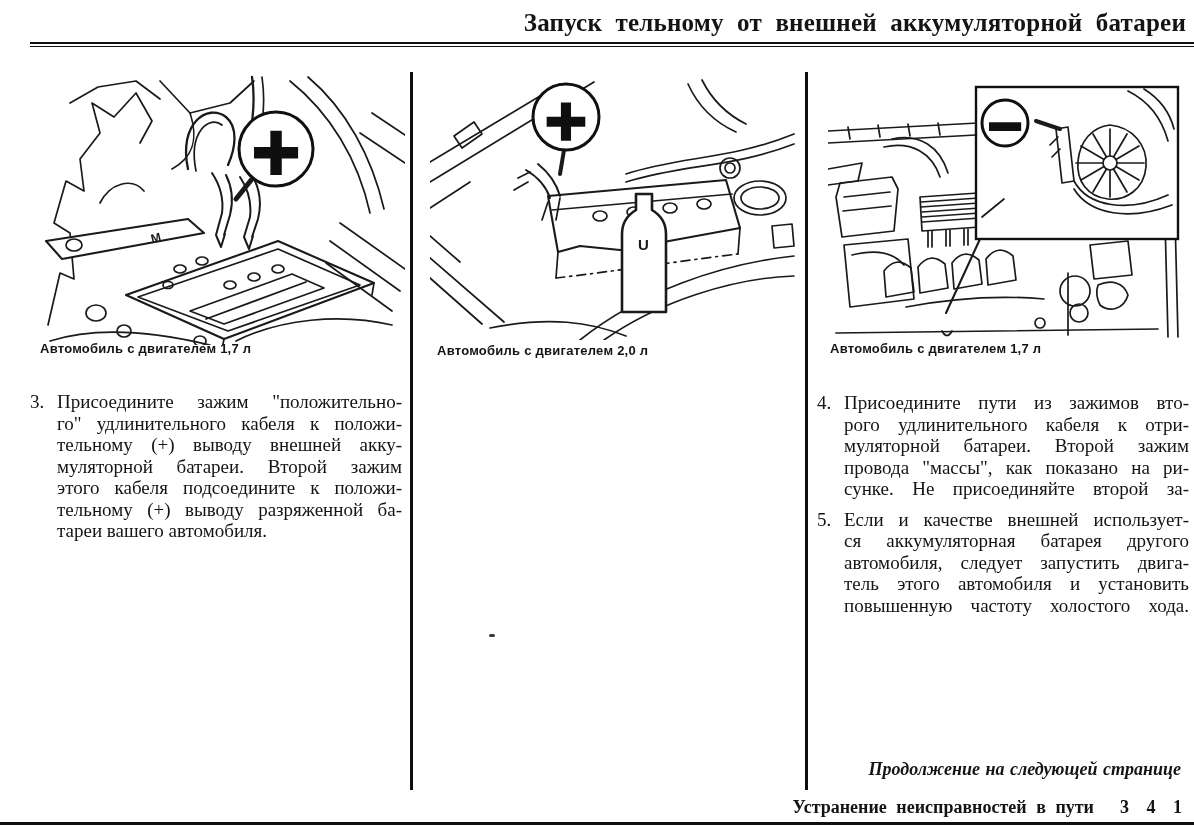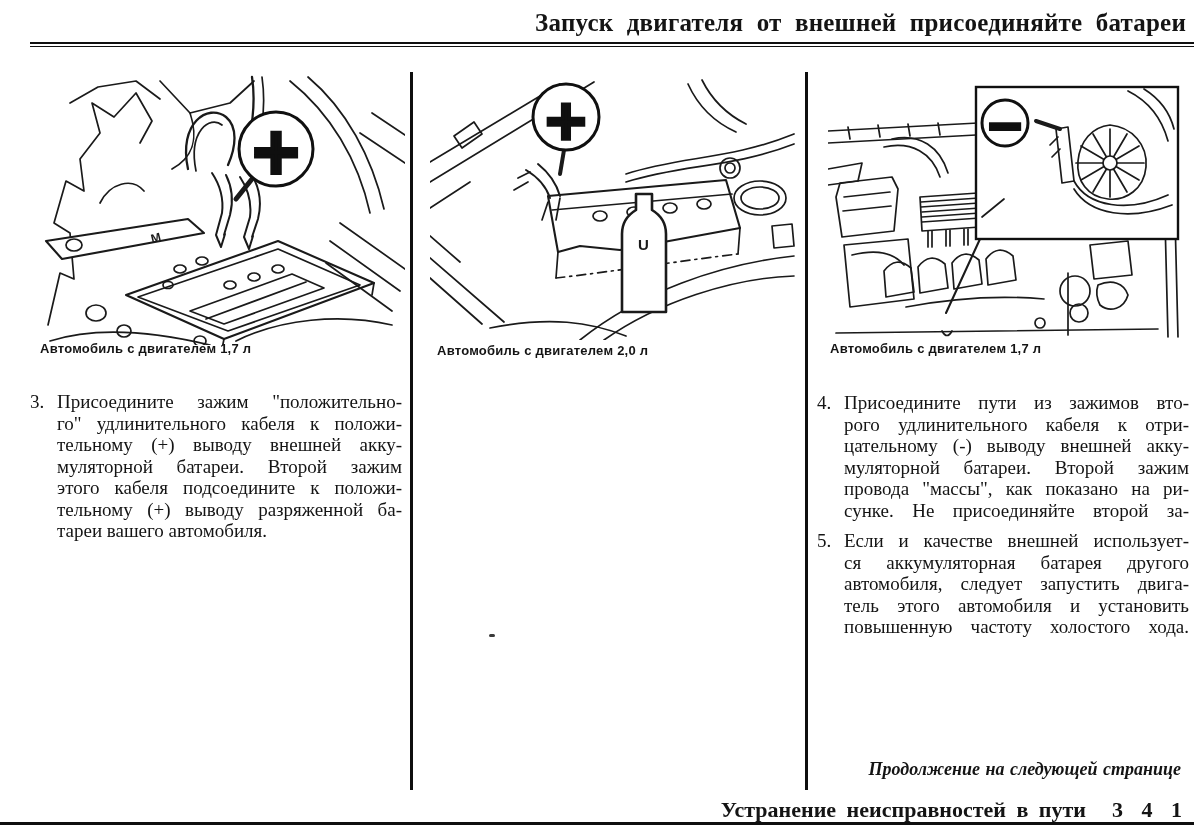--- a/index.html
+++ b/index.html
@@ -48,33 +48,33 @@
   .tline { text-align:justify; text-align-last:justify; }
   .tline.last { text-align-last:left; }
   .continuation {
     position:absolute; top:759px; right:13px;
     font-size:18px; font-weight:bold; font-style:italic; word-spacing:1px;
     white-space:nowrap;
     text-align:right;
   }
   .footer-line {
     position:absolute; top:797px; right:8px;
-    font-size:22px; font-weight:bold; word-spacing:5px; white-space:nowrap;
+    font-size:18px; font-weight:bold; word-spacing:5px; white-space:nowrap;
   }
   .page-num { letter-spacing:4px; margin-left:26px; }
   .bottom-rule { position:absolute; left:0; right:0; top:822px; height:2.6px; background:#0e0e0e; }
   .artifact-dot {
     position:absolute; left:489px; top:634px; width:6px; height:3px;
     background:#3a3a3a; border-radius:2px;
   }
 </style>
 </head>
 <body>
 
-<div class="page-title">Запуск двигателя от внешней присоединяйте батареи</div>
+<div class="page-title">Запуск тельному от внешней аккумуляторной батареи</div>
 <div class="header-rule"></div>
 
 <div class="vrule left"></div>
 <div class="vrule right"></div>
 
 <svg class="figure-svg" style="left:40px; top:73px;" width="365" height="272" viewBox="0 0 365 272">
   <g class="sketch">
     <path d="M8,252 L20,200 34,206 30,160 14,150 26,108 44,118 40,86 60,60 52,30 74,44 96,20 112,48 100,70"></path>
     <path d="M30,30 L58,14 96,8 120,26"></path>
     <path d="M60,130 C70,110 92,104 104,118"></path>
@@ -226,21 +226,20 @@
     <div class="tline">тельному (+) выводу разряженной ба-</div>
     <div class="tline last">тареи вашего автомобиля.</div>
   </div>
 </div>
 
 <div class="instructions col-right">
   <div class="instruction">
     <span class="inum">4.</span>
     <div class="tline">Присоедините пути из зажимов вто-</div>
     <div class="tline">рого удлинительного кабеля к отри-</div>
-    <div class="tline">цательному (-) выводу внешней акку-</div>
     <div class="tline">муляторной батареи. Второй зажим</div>
     <div class="tline">провода "массы", как показано на ри-</div>
     <div class="tline">сунке. Не присоединяйте второй за-</div>
   </div>
   <div class="instruction">
     <span class="inum">5.</span>
     <div class="tline">Если и качестве внешней использует-</div>
     <div class="tline">ся аккумуляторная батарея другого</div>
     <div class="tline">автомобиля, следует запустить двига-</div>
     <div class="tline">тель этого автомобиля и установить</div>

